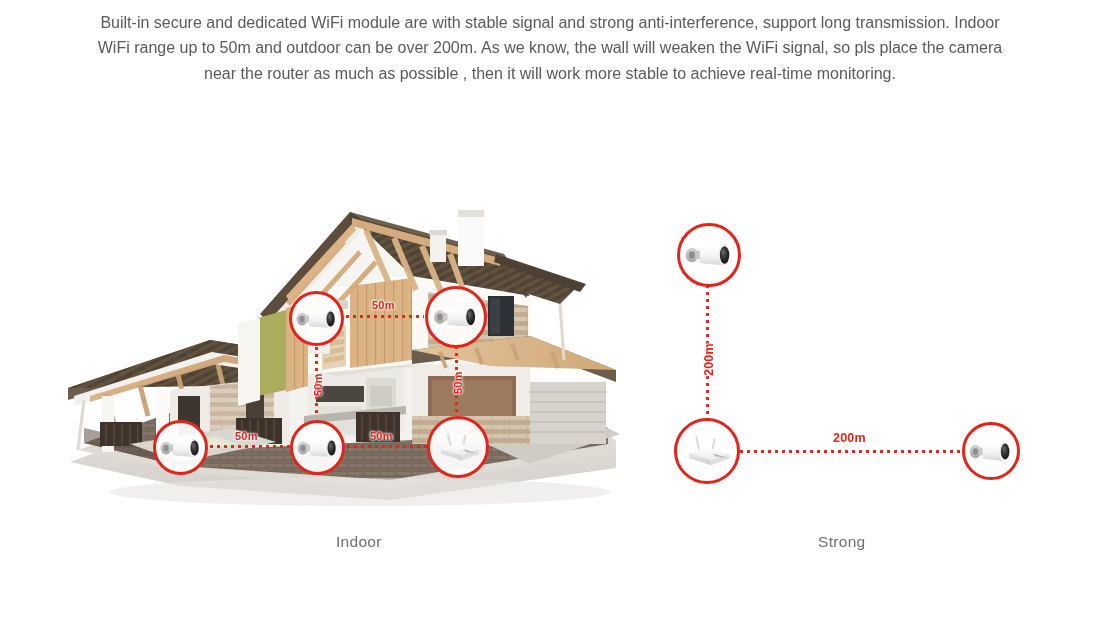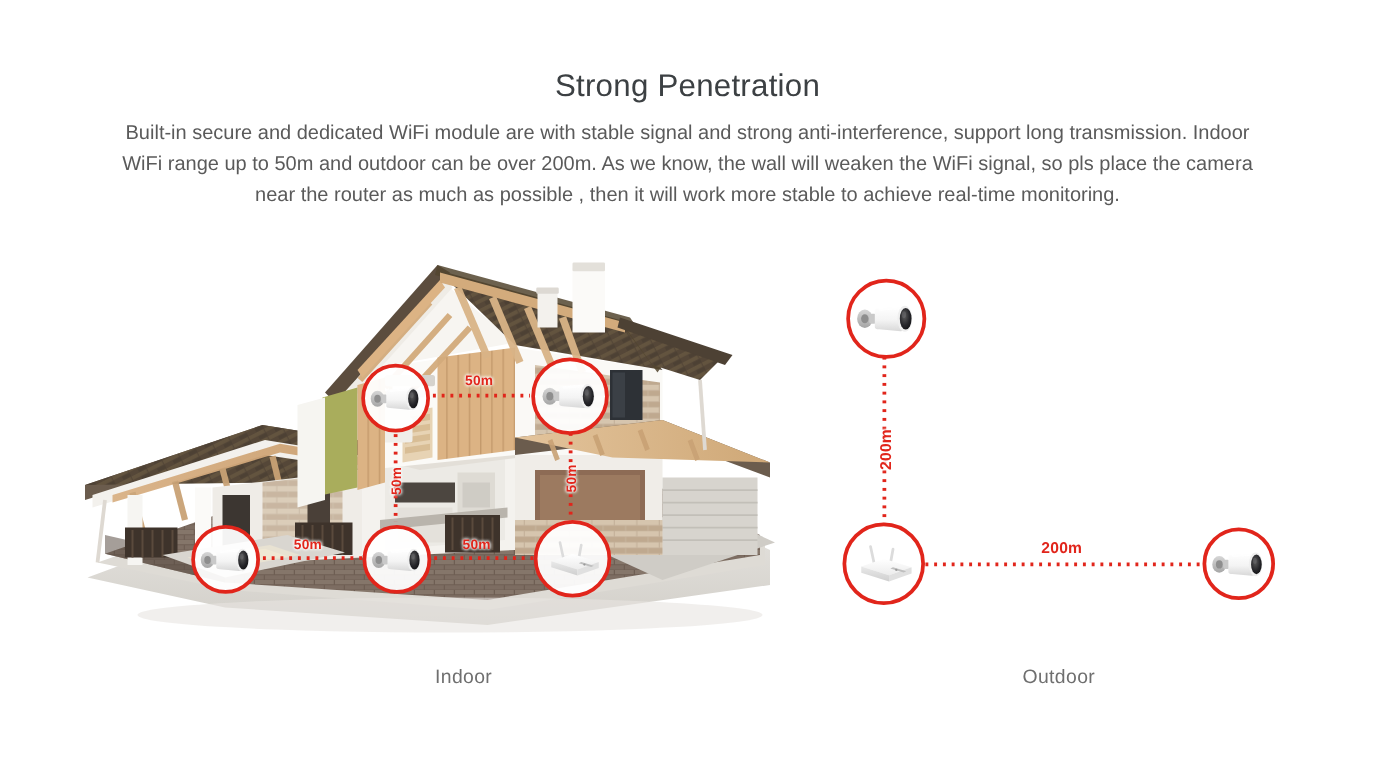--- a/index.html
+++ b/index.html
@@ -25,21 +25,21 @@
     line-height:1.58;margin:10px auto 0;width:920px;
   }
 
   
   .scene{position:absolute;left:0;top:196px;width:1100px;height:400px;}
 
   .caption{
     position:absolute;font-size:15.5px;color:#6f6f6f;letter-spacing:.3px;
     white-space:nowrap;
   }
-  #cap-indoor{left:348px;top:337px;text-align:right;}
+  #cap-indoor{left:336px;top:337px;text-align:right;}
   #cap-outdoor{left:818px;top:337px;}
 
   
   .house{position:absolute;left:60px;top:4px;width:565px;height:330px;}
   .house svg{display:block;}
 
   
   .dotline{position:absolute;}
   .dotline.h{
     height:3px;
@@ -77,21 +77,20 @@
   
   .rtr{position:relative;display:block;}
   .rtr svg{display:block;}
 </style>
 </head>
 <body>
 
 <div class="page">
 
   <div class="header">
-    <h1 class="title">Strong Penetration</h1>
     <p class="subtitle">Built-in secure and dedicated WiFi module are with stable signal and strong anti-interference, support long transmission. Indoor WiFi range up to 50m and outdoor can be over 200m. As we know, the wall will weaken the WiFi signal, so pls place the camera near the router as much as possible , then it will work more stable to achieve real-time monitoring.</p>
   </div>
 
   <div class="scene">
 
     <div class="house">
       <svg width="565" height="330" viewBox="0 0 565 330" xmlns="http://www.w3.org/2000/svg">
         <defs>
           <linearGradient id="roofG" x1="0" y1="0" x2="0" y2="1">
             <stop offset="0%" stop-color="#6b5a4a"></stop>
@@ -486,16 +485,16 @@
           <rect x="9" y="9.5" width="5" height="7" rx="1.4" fill="#c9c9c9"></rect>
           <path d="M13,7.2 C13,6.2 14,5.6 16,5.6 L31,4.2 C33,4.2 34.4,5.4 34.4,7 L34.4,19 C34.4,20.6 33,21.8 31,21.8 L16,20.4 C14,20.4 13,19.8 13,18.8 Z" fill="url(#camBodyA)"></path>
           <ellipse cx="34" cy="13" rx="5.2" ry="9.1" fill="#efefef"></ellipse>
           <ellipse cx="34.6" cy="13" rx="4.1" ry="7.6" fill="url(#lensA)"></ellipse>
           <ellipse cx="33.4" cy="10.2" rx="1.5" ry="2.4" fill="#6a6a6e" opacity=".55"></ellipse>
           <path d="M16,6.6 L31,5.4" stroke="#ffffff" stroke-width="1.6" opacity=".9"></path>
         </svg>
       </span>
     </div>
 
-    <div class="caption" id="cap-outdoor">Outdoor</div>
+    <div class="caption" id="cap-outdoor">Strong</div>
 
   </div>
 </div>
 
 </body></html>

